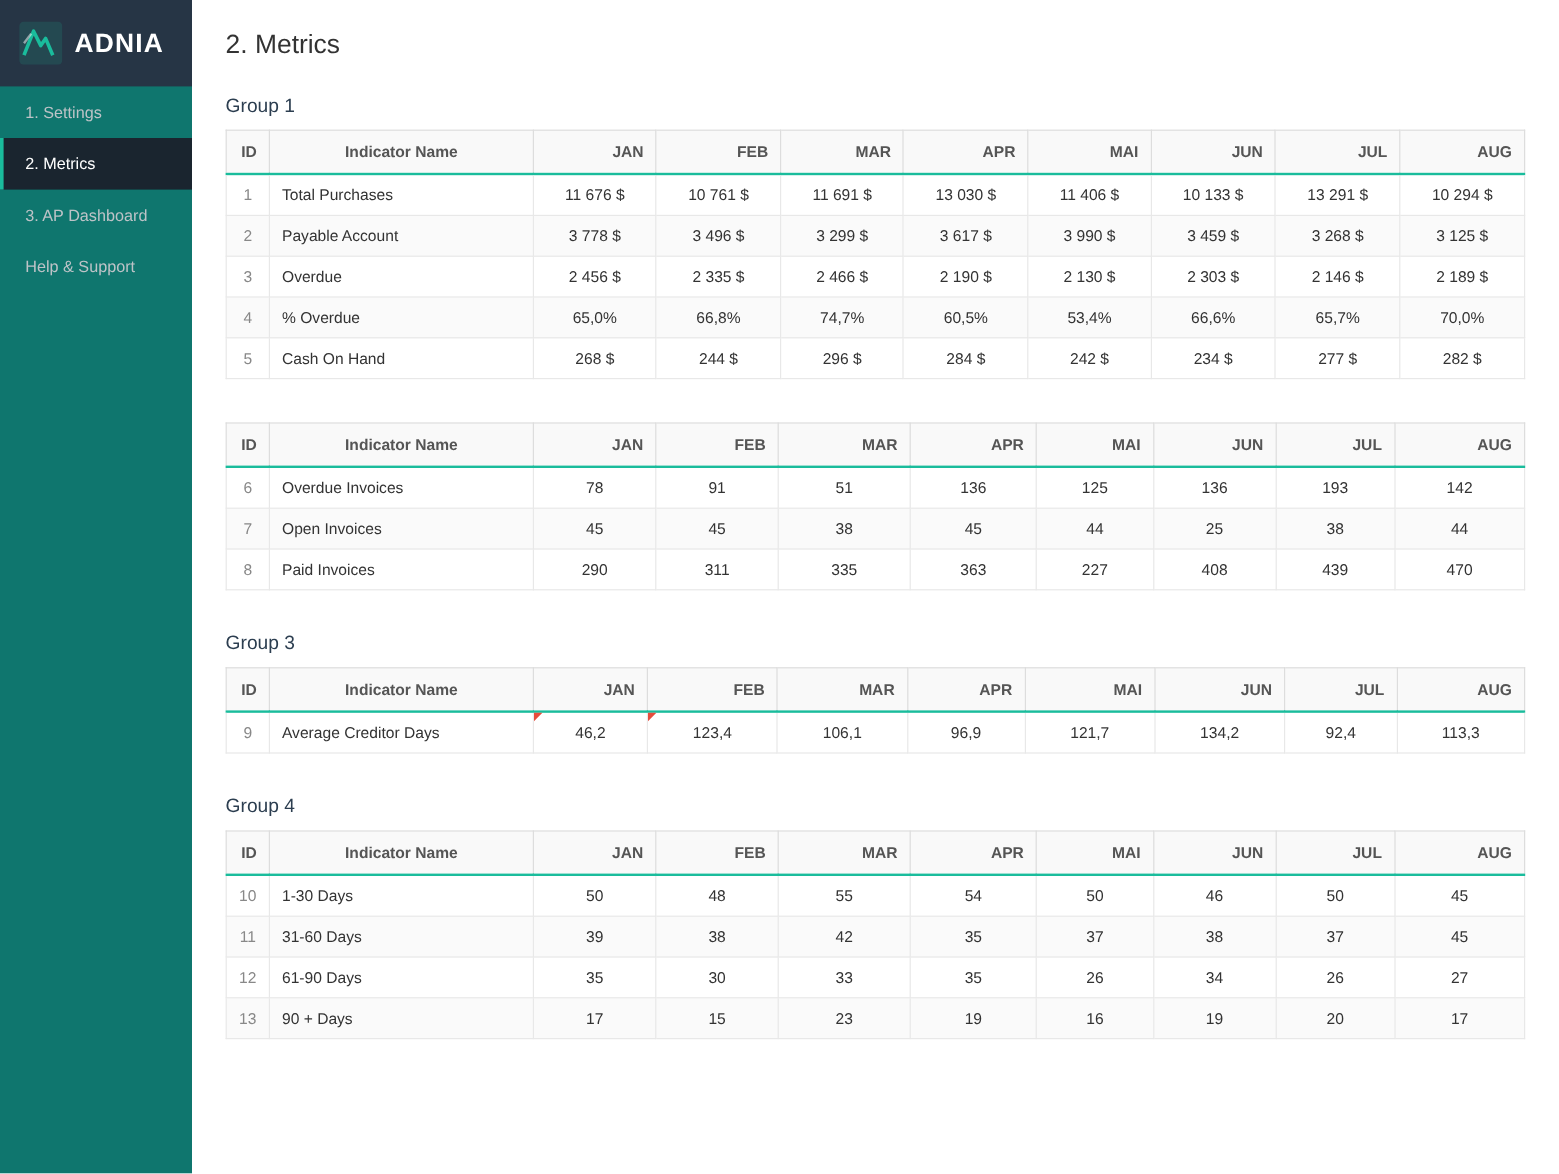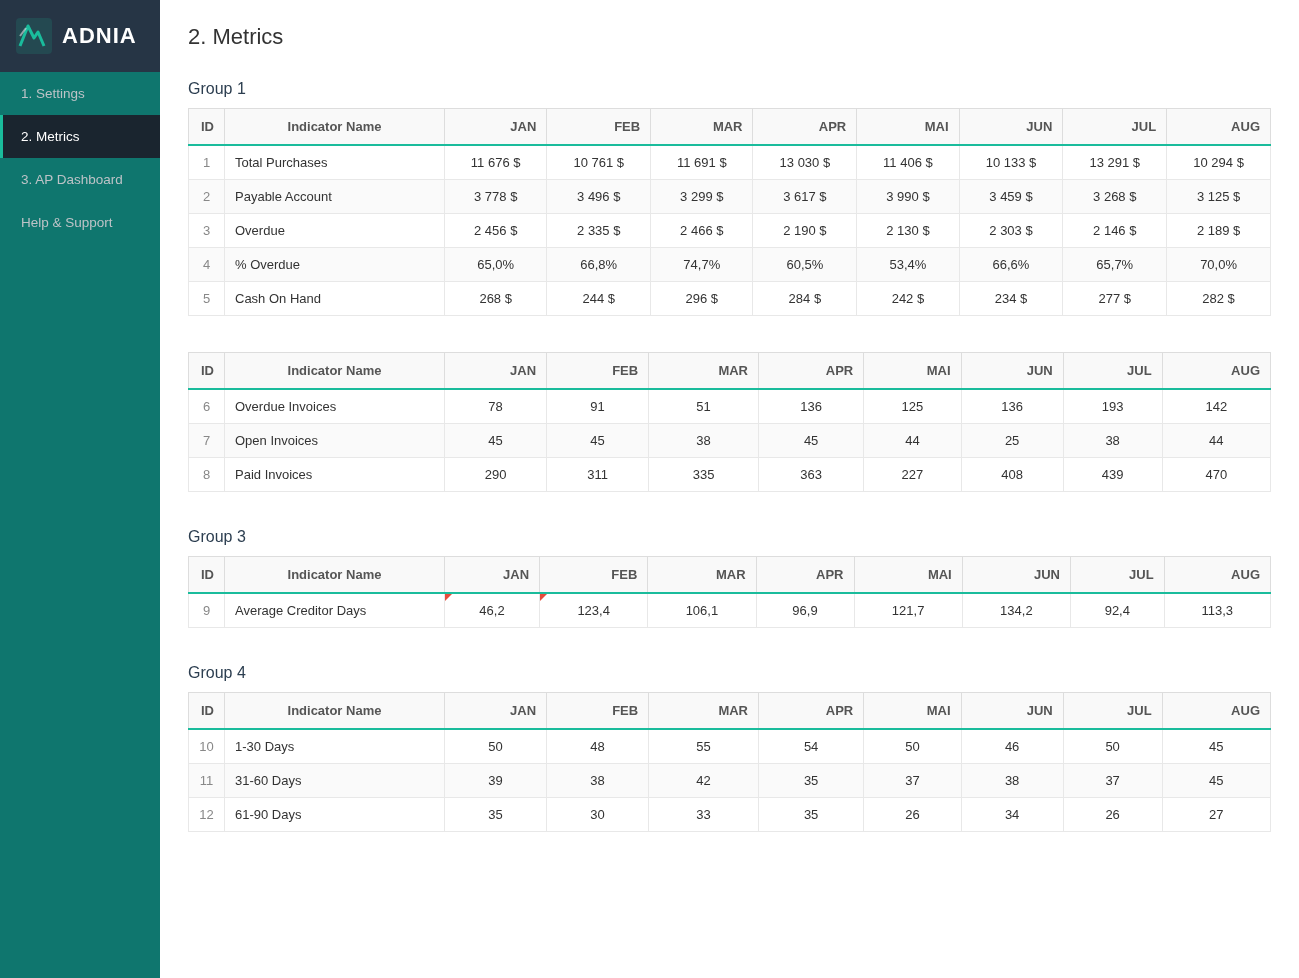--- a/index.html
+++ b/index.html
@@ -356,17 +356,29 @@
               <td>61-90 Days</td>
               <td>35</td>
               <td>30</td>
               <td>33</td>
               <td>35</td>
               <td>26</td>
               <td>34</td>
               <td>26</td>
               <td>27</td>
             </tr>
+            <tr>
+              <td>13</td>
+              <td>90 + Days</td>
+              <td>17</td>
+              <td>15</td>
+              <td>23</td>
+              <td>19</td>
+              <td>16</td>
+              <td>19</td>
+              <td>20</td>
+              <td>17</td>
+            </tr>
           </tbody>
         </table>
       </div>
     </div>
 </div>
 
 </body></html>

